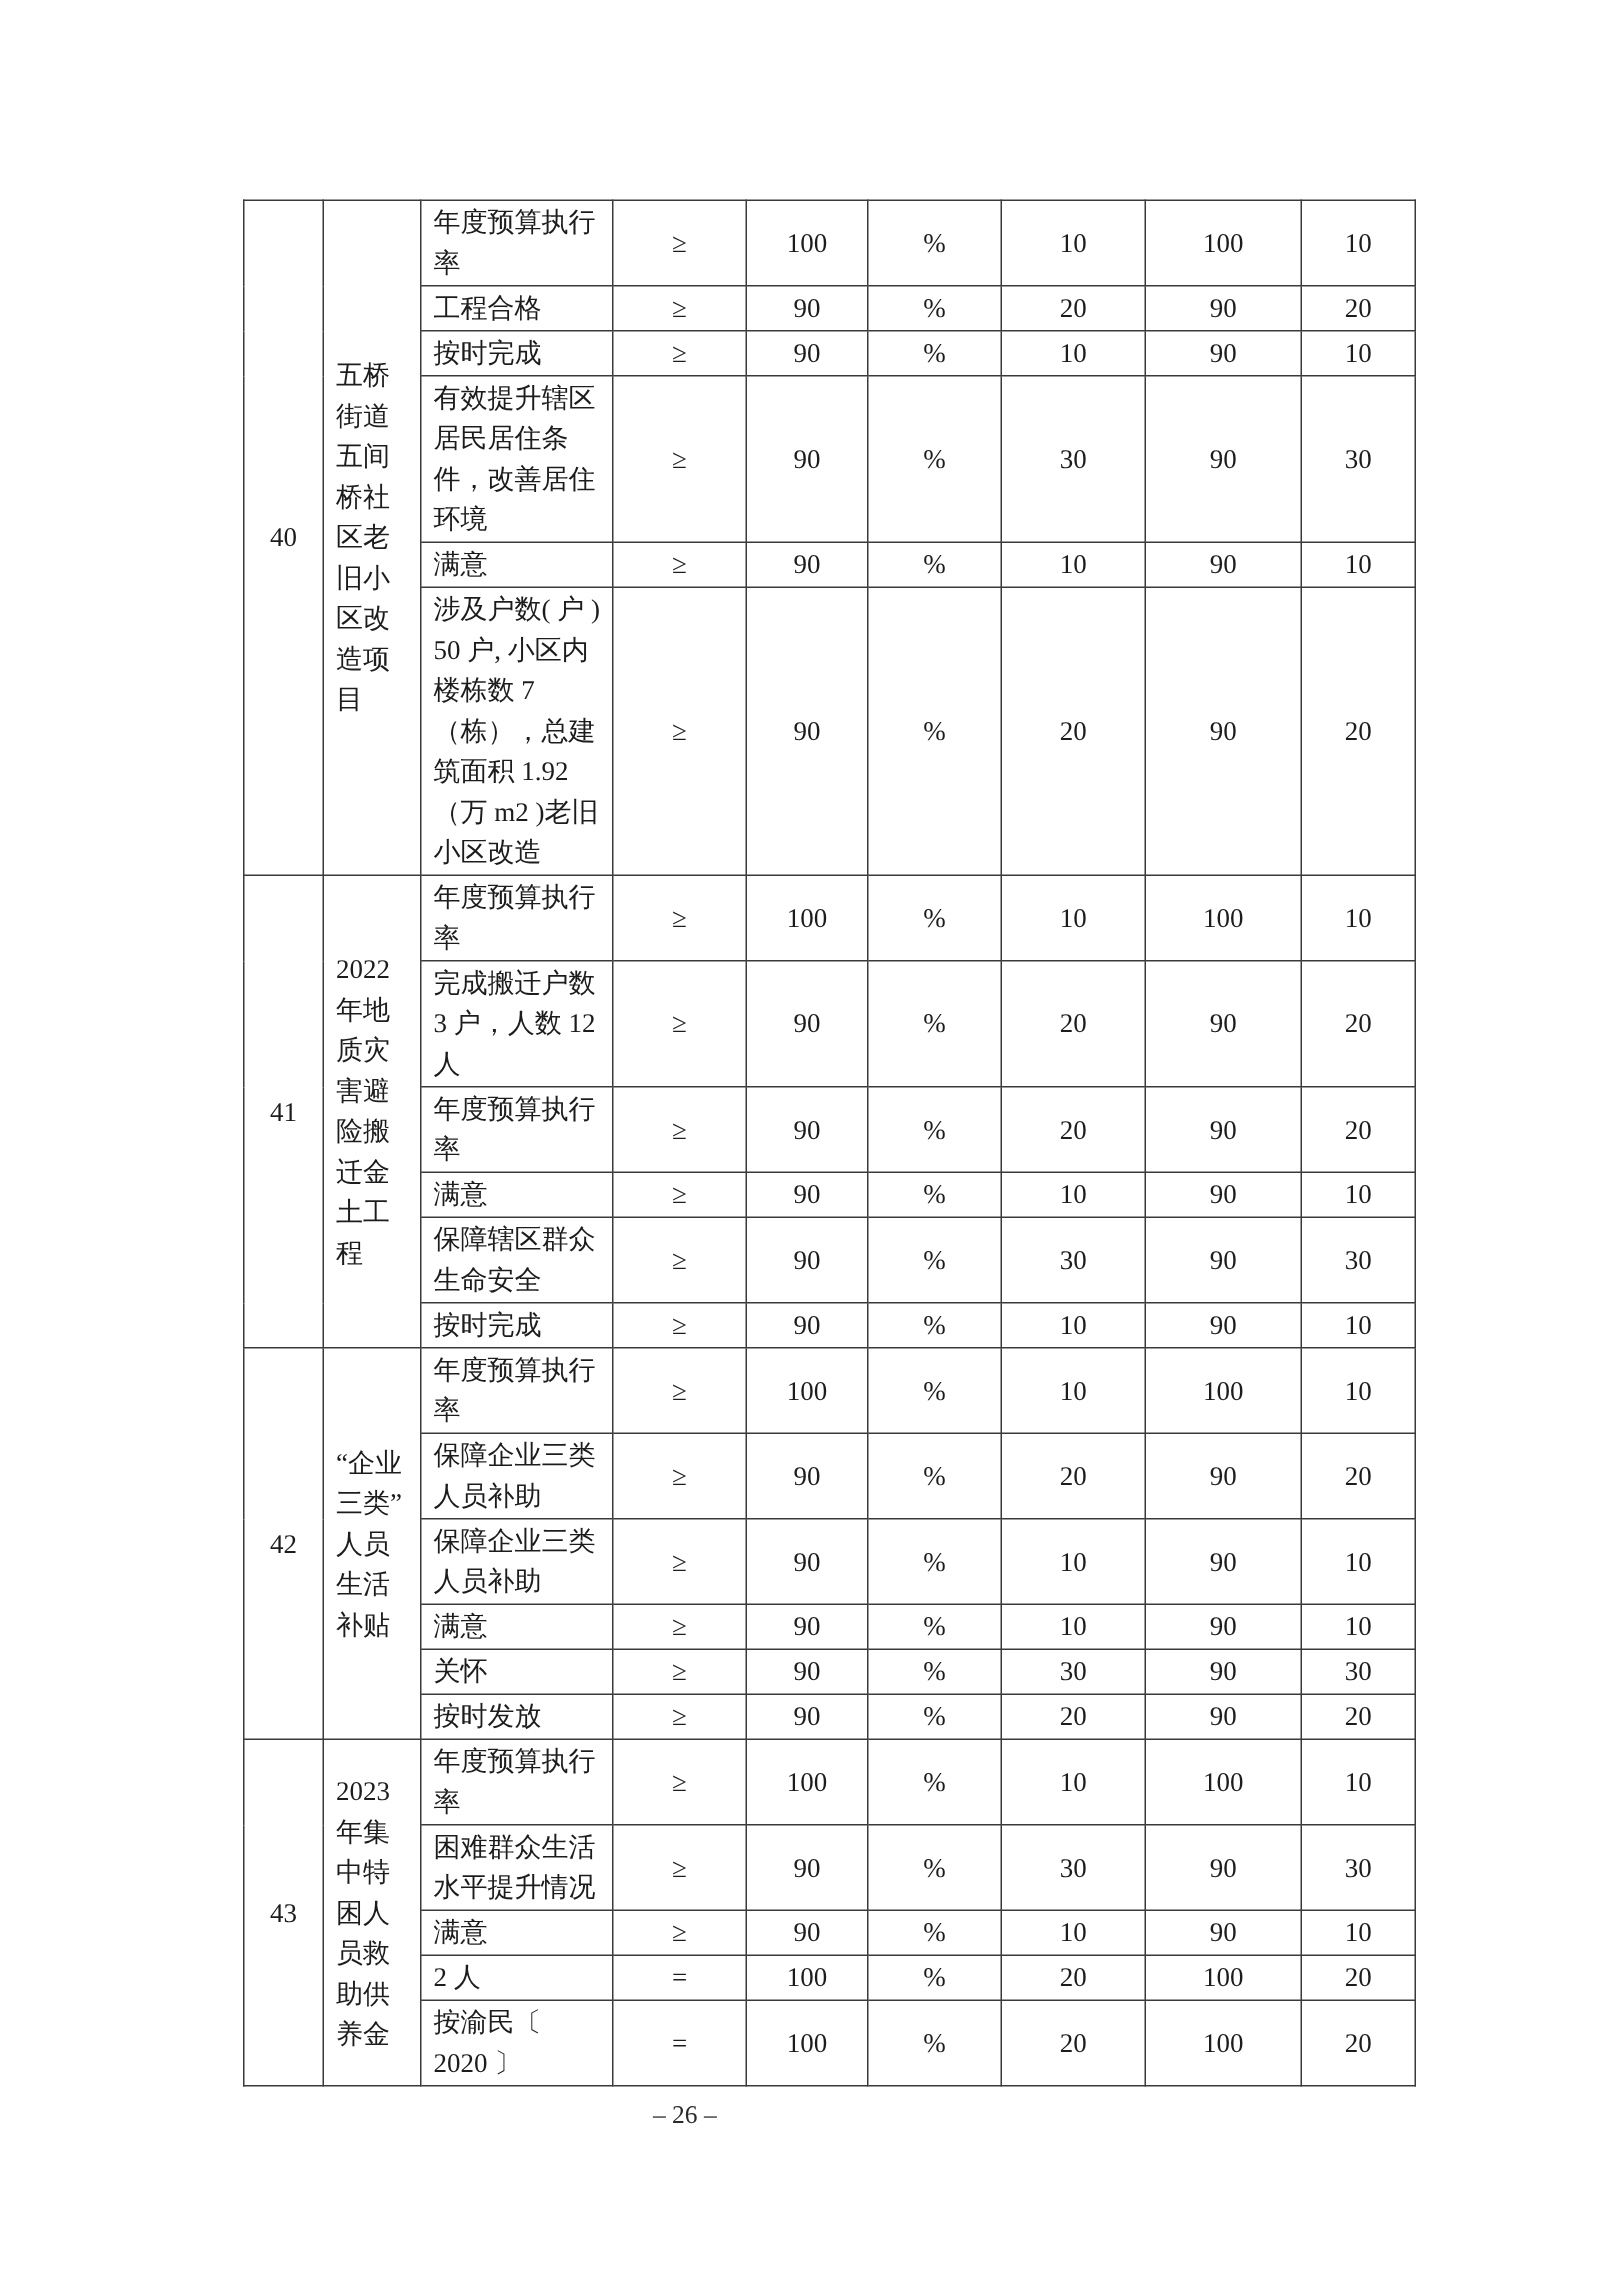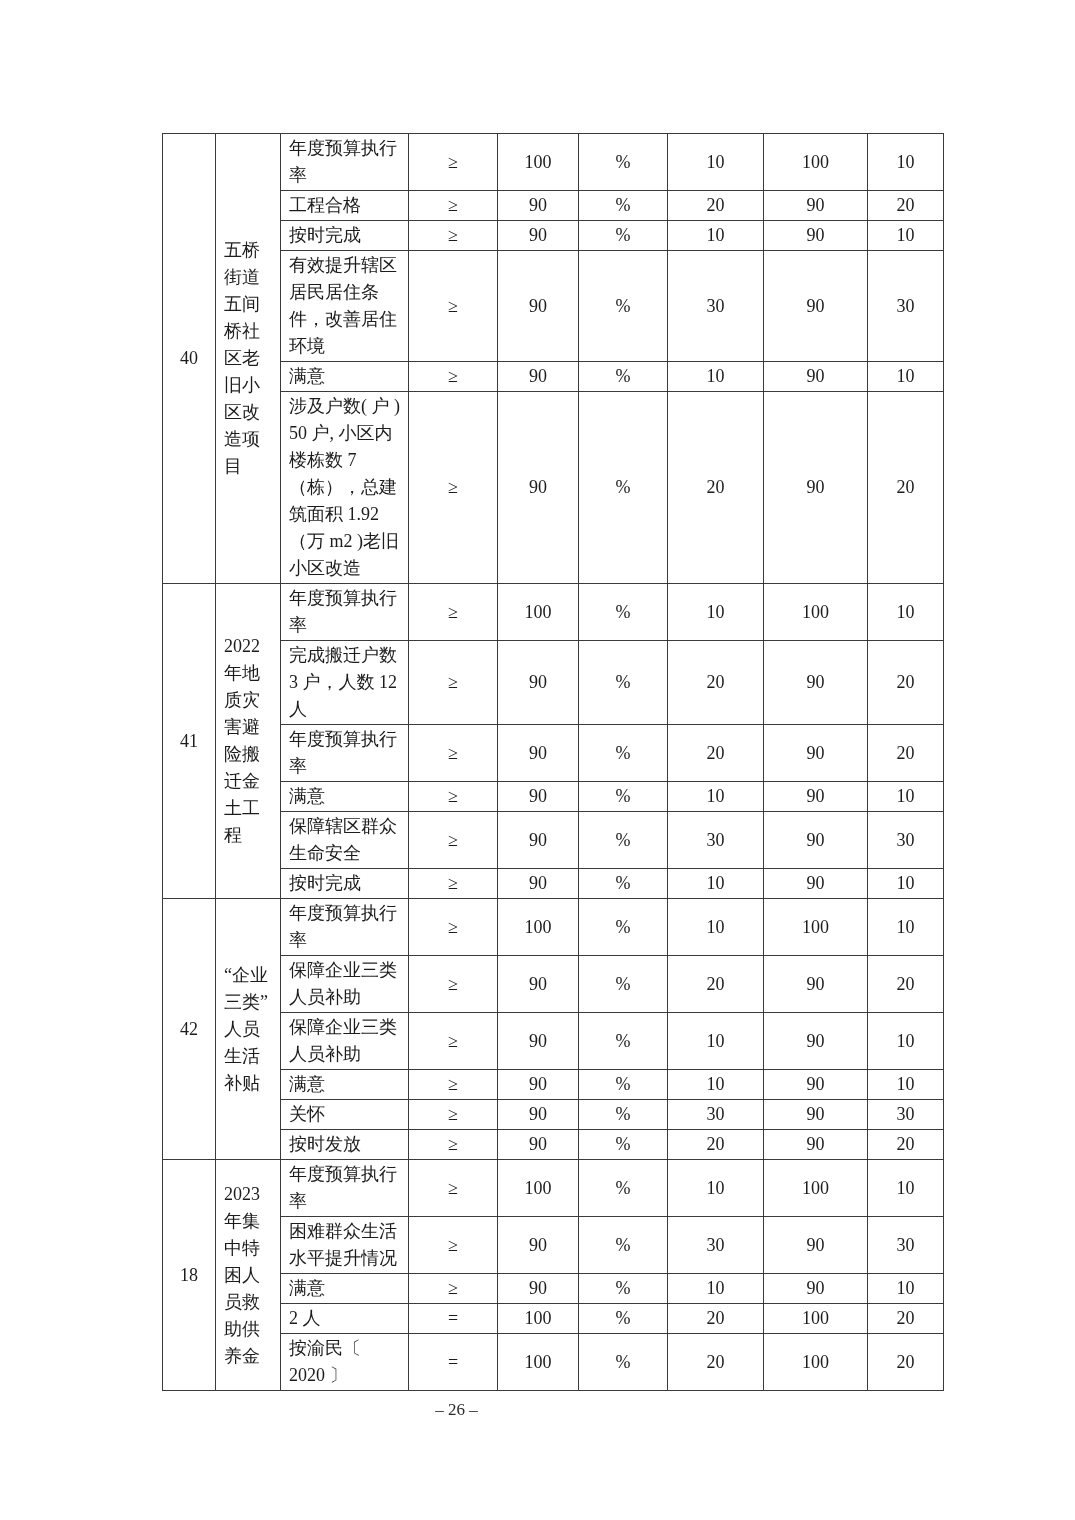--- a/index.html
+++ b/index.html
@@ -238,21 +238,21 @@
         <tr>
           <td class="c-indicator">按时发放</td>
           <td class="c-operator">≥</td>
           <td class="c-target">90</td>
           <td class="c-unit">%</td>
           <td class="c-weight">20</td>
           <td class="c-actual">90</td>
           <td class="c-score">20</td>
         </tr>
         <tr>
-          <td class="c-num" rowspan="5">18</td>
+          <td class="c-num" rowspan="5">43</td>
           <td class="c-project" rowspan="5">2023年集中特困人员救助供养金</td>
           <td class="c-indicator">年度预算执行率</td>
           <td class="c-operator">≥</td>
           <td class="c-target">100</td>
           <td class="c-unit">%</td>
           <td class="c-weight">10</td>
           <td class="c-actual">100</td>
           <td class="c-score">10</td>
         </tr>
         <tr>

